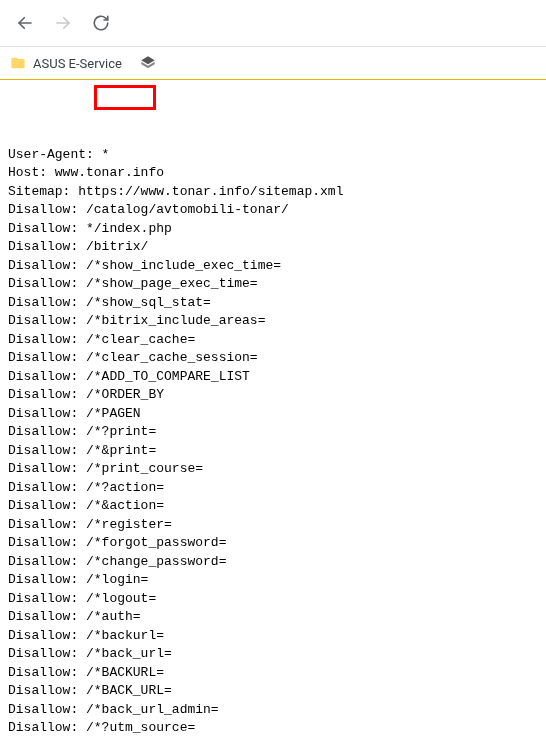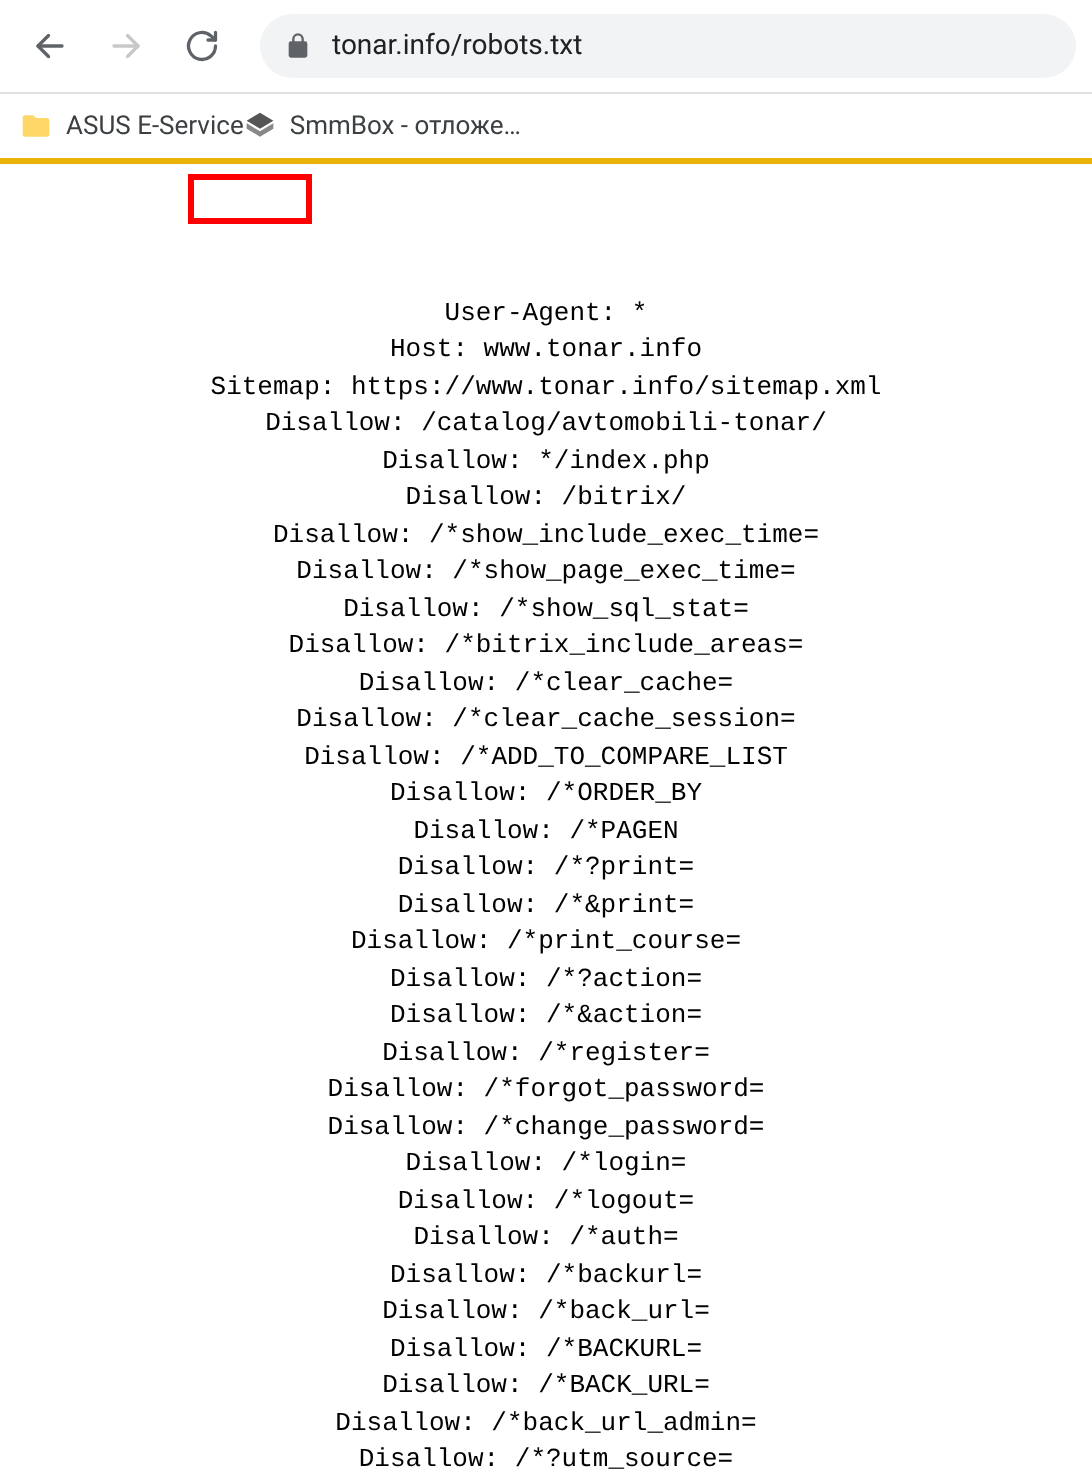--- a/index.html
+++ b/index.html
@@ -42,21 +42,22 @@
       color: #5f6368;
       white-space: nowrap;
       overflow: hidden;
     }
     .addr-text .path { color: #202124; }
     .addr-text .host { color: #202124; }
     .bookmarks {
       display: flex;
       align-items: center;
       padding: 8px 10px;
-      border-bottom: 3px solid #eab308;
+      gap: 18px;
+      border-bottom: 1px solid #eab308;
     }
     .bookmark {
       display: flex;
       align-items: center;
       gap: 7px;
       font-size: 13px;
       color: #3c4043;
       cursor: pointer;
       white-space: nowrap;
     }
@@ -78,21 +79,21 @@
     }
     .highlight-box {
       position: absolute;
       border: 3px solid #ff0000;
       top: 5px;
       left: 94px;
       width: 62px;
       height: 25px;
       pointer-events: none;
     }
-    .line { display: block; text-align: center; }
+    .line { display: block; }
   </style>
 </head>
 <body>
 
 <div class="toolbar">
   <div class="nav-btn">
     <svg width="18" height="18" viewBox="0 0 24 24" fill="none" stroke="#5f6368" stroke-width="2.2" stroke-linecap="round" stroke-linejoin="round">
         <line x1="20" y1="12" x2="4" y2="12"></line>
         <polyline points="11 5 4 12 11 19"></polyline>
       </svg>
@@ -102,44 +103,37 @@
         <line x1="4" y1="12" x2="20" y2="12"></line>
         <polyline points="13 5 20 12 13 19"></polyline>
       </svg>
   </div>
   <div class="nav-btn">
     <svg width="18" height="18" viewBox="0 0 24 24" fill="none" stroke="#5f6368" stroke-width="2.2" stroke-linecap="round" stroke-linejoin="round">
         <path d="M21 12a9 9 0 1 1-3.2-6.9L21 8"></path>
         <polyline points="21 3 21 8 16 8"></polyline>
       </svg>
   </div>
-  <div class="addr-bar">
-    <svg width="14" height="14" viewBox="0 0 24 24" fill="#5f6368">
-        <path d="M18 8h-1V6a5 5 0 0 0-10 0v2H6a2 2 0 0 0-2 2v10a2 2 0 0 0 2 2h12a2 2 0 0 0 2-2V10a2 2 0 0 0-2-2zM9 6a3 3 0 0 1 6 0v2H9V6z"></path>
-      </svg>
-    <span class="addr-text"><span class="host">tonar.info</span><span class="path">/robots.txt</span></span>
-  </div>
 </div>
 
 <div class="bookmarks">
   <div class="bookmark">
     <span class="bm-icon">
       <svg width="16" height="16" viewBox="0 0 24 24" fill="#ffd768">
           <path d="M10 4H4a2 2 0 0 0-2 2v12a2 2 0 0 0 2 2h16a2 2 0 0 0 2-2V8a2 2 0 0 0-2-2h-8l-2-2z"></path>
         </svg>
     </span>
     <span>ASUS E-Service</span>
   </div>
   <div class="bookmark">
     <span class="bm-icon">
       <svg width="16" height="16" viewBox="0 0 24 24">
           <polygon points="12,2 22,8 12,14 2,8" fill="#555"></polygon>
           <polygon points="2,10 12,16 22,10 22,14 12,20 2,14" fill="#888"></polygon>
         </svg>
     </span>
-    <span>SmmBox - отложе…</span>
   </div>
 </div>
 
 <div class="content">
   <div class="highlight-box"></div>
   <div id="robots-lines"><span class="line">User-Agent: *</span><span class="line">Host: www.tonar.info</span><span class="line">Sitemap: https://www.tonar.info/sitemap.xml</span><span class="line">Disallow: /catalog/avtomobili-tonar/</span><span class="line">Disallow: */index.php</span><span class="line">Disallow: /bitrix/</span><span class="line">Disallow: /*show_include_exec_time=</span><span class="line">Disallow: /*show_page_exec_time=</span><span class="line">Disallow: /*show_sql_stat=</span><span class="line">Disallow: /*bitrix_include_areas=</span><span class="line">Disallow: /*clear_cache=</span><span class="line">Disallow: /*clear_cache_session=</span><span class="line">Disallow: /*ADD_TO_COMPARE_LIST</span><span class="line">Disallow: /*ORDER_BY</span><span class="line">Disallow: /*PAGEN</span><span class="line">Disallow: /*?print=</span><span class="line">Disallow: /*&amp;print=</span><span class="line">Disallow: /*print_course=</span><span class="line">Disallow: /*?action=</span><span class="line">Disallow: /*&amp;action=</span><span class="line">Disallow: /*register=</span><span class="line">Disallow: /*forgot_password=</span><span class="line">Disallow: /*change_password=</span><span class="line">Disallow: /*login=</span><span class="line">Disallow: /*logout=</span><span class="line">Disallow: /*auth=</span><span class="line">Disallow: /*backurl=</span><span class="line">Disallow: /*back_url=</span><span class="line">Disallow: /*BACKURL=</span><span class="line">Disallow: /*BACK_URL=</span><span class="line">Disallow: /*back_url_admin=</span><span class="line">Disallow: /*?utm_source=</span><span class="line">Disallow: /test2/</span></div>
 </div>
 
 </body></html>

